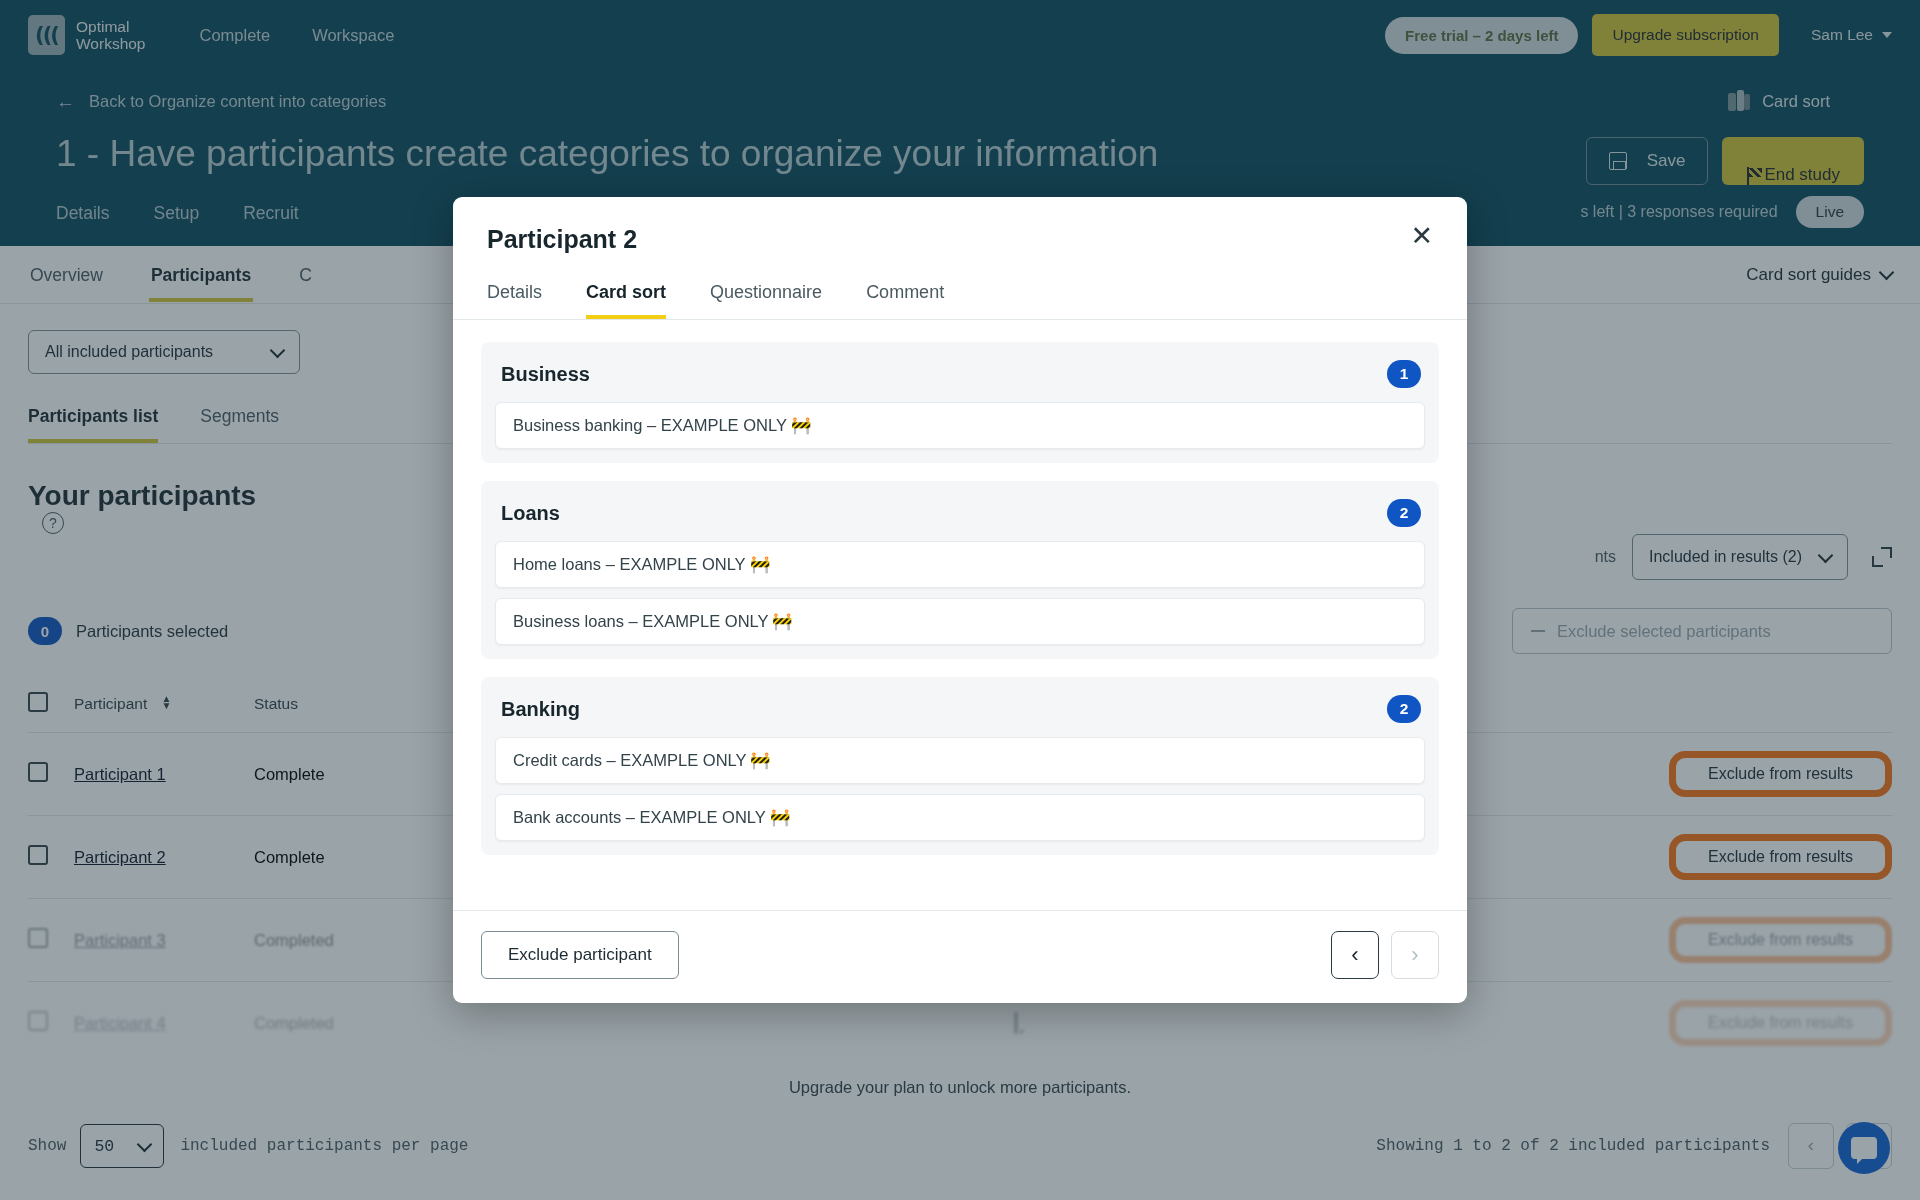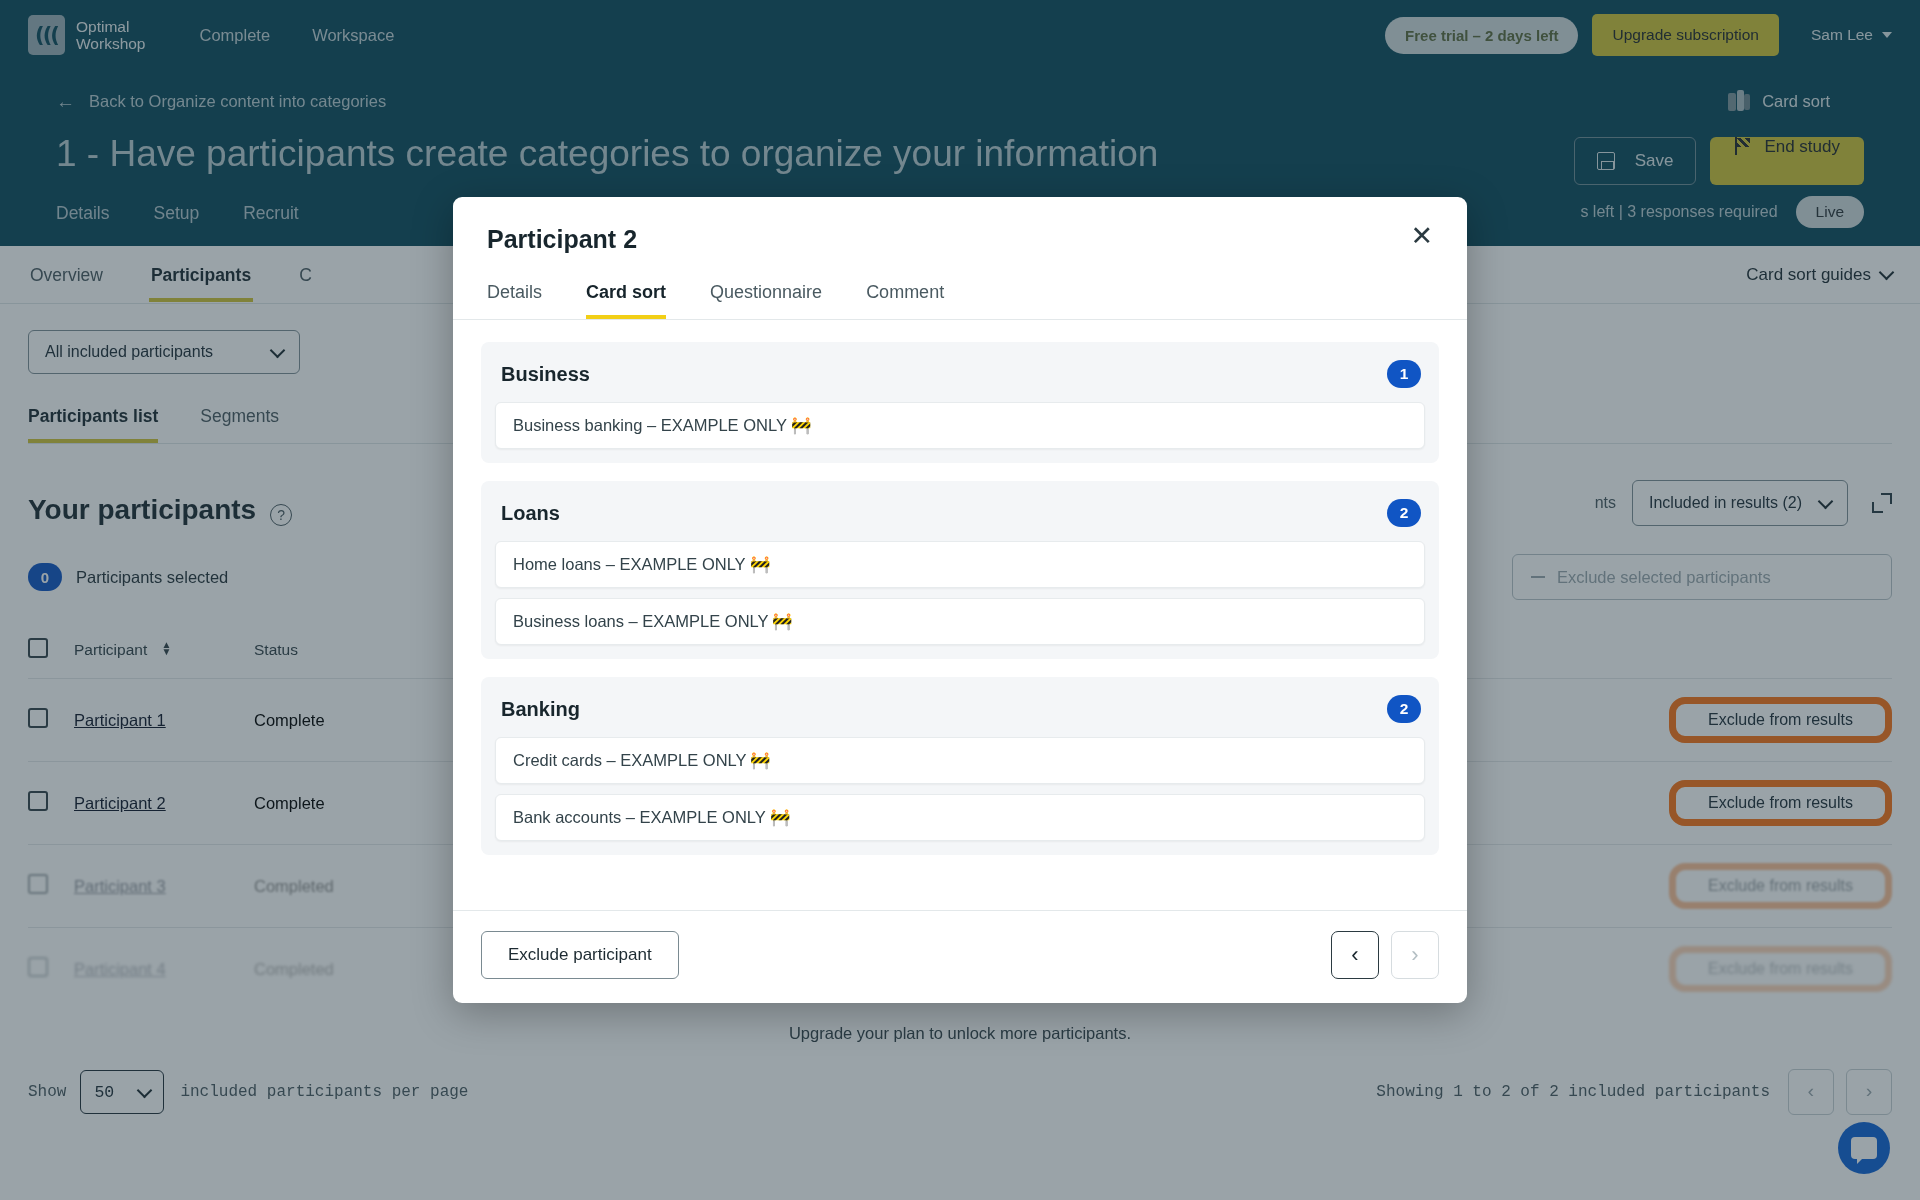--- a/index.html
+++ b/index.html
@@ -65,21 +65,21 @@
     white-space: nowrap;
   }
   .title-actions { display: flex; gap: 14px; padding-top: 8px; }
   .btn-save {
     background: transparent; border: 1px solid #6e8c96; color: #dbe6e9; border-radius: 6px;
     padding: 0 22px; height: 48px; display: flex; align-items: center; gap: 20px;
     font-size: 17px; cursor: pointer; font-family: "Liberation Sans", sans-serif;
   }
   .btn-end {
     background: #cfc438; border: none; color: #23282b; border-radius: 6px;
-    padding: 0 24px; height: 48px; display: flex; align-items: flex-start; gap: 12px;
+    padding: 0 24px; height: 48px; display: flex; align-items: flex-end; 
     font-size: 17px; cursor: pointer; font-family: "Liberation Sans", sans-serif;
   }
   .save-ic { width:18px;height:18px;border:1.8px solid #dbe6e9;border-radius:2px;position:relative; }
   .save-ic::after{content:"";position:absolute;left:3px;top:8px;width:11px;height:7px;border:1.8px solid #dbe6e9;border-bottom:none;}
   .flag-ic { width:18px;height:18px;position:relative; }
   .flag-ic::before{content:"";position:absolute;left:1px;top:0;width:2px;height:18px;background:#23282b;}
   .flag-ic::after{content:"";position:absolute;left:3px;top:1px;width:13px;height:9px;background:repeating-linear-gradient(45deg,#23282b 0 3px,#cfc438 3px 6px);}
 
   .tabs-main { display: flex; gap: 0; padding: 6px 28px 0 28px; }
   .tab-main {
@@ -102,21 +102,21 @@
   .content { padding: 26px 28px 0 28px; background: #fff; }
   .filter-select {
     width: 272px; height: 44px; border: 1px solid #7e8e95; border-radius: 6px;
     display: flex; align-items: center; justify-content: space-between;
     padding: 0 16px; font-size: 16px; color: #21303a; cursor: pointer; background:#fff;
   }
   .tabs-sub { display: flex; margin-top: 32px; border-bottom: 1px solid #dfe5e8; }
   .tab-sub { font-size: 17.5px; color: #4a5a61; margin-right: 42px; padding-bottom: 16px; cursor: pointer;}
   .tab-sub.active { color: #1c2b32; font-weight: 700; box-shadow: inset 0 -4px 0 #cfc438; }
 
-  .sec-head { display: flex; align-items: flex-end; margin-top: 36px; }
+  .sec-head { display: flex; align-items: flex-start; margin-top: 36px; flex-direction: column; }
   .sec-title { font-size: 28px; font-weight: 700; color: #1c2b32; }
   .help-ic {
     width: 22px; height: 22px; border: 1.8px solid #4a5a61; border-radius: 50%;
     color: #4a5a61; font-size: 14px; display: flex; align-items: center; justify-content: center;
     margin-left: 14px; cursor: pointer;
   }
   .sec-right { margin-left: auto; display: flex; align-items: center; gap: 16px; }
   .muted-txt { font-size: 16px; color: #4a5a61; }
   .incl-select {
     width: 216px; height: 46px; border: 1px solid #7e8e95; border-radius: 6px;

